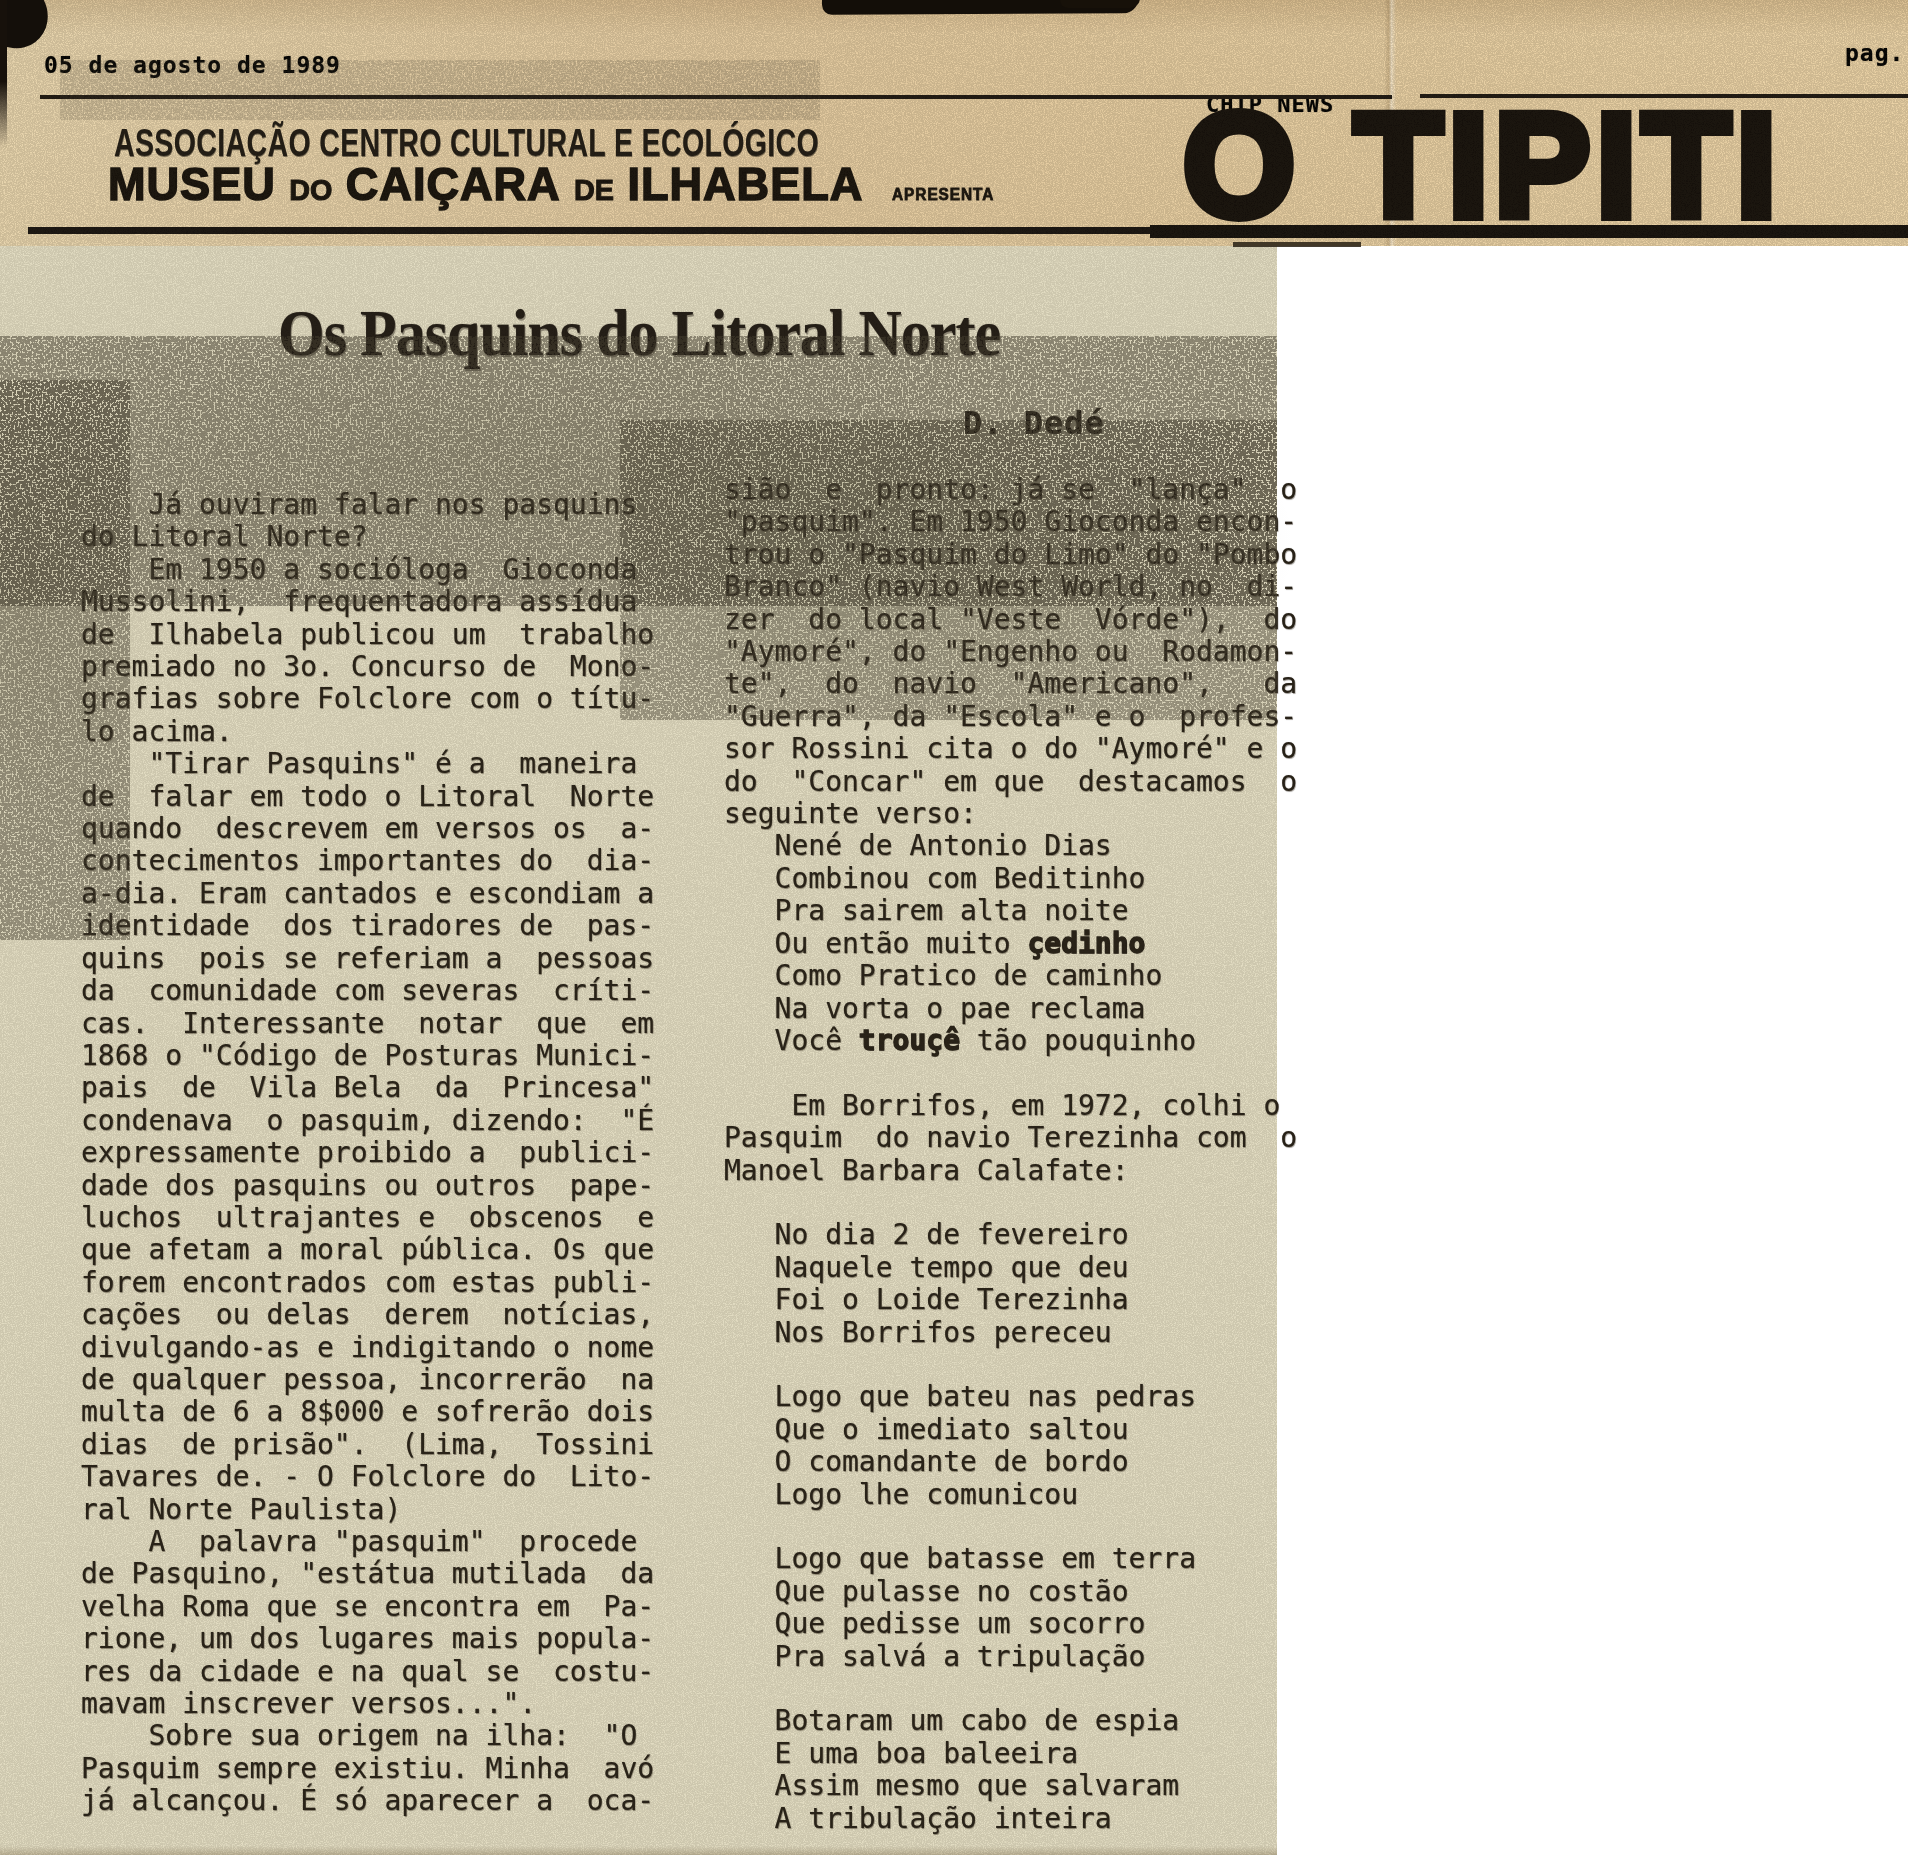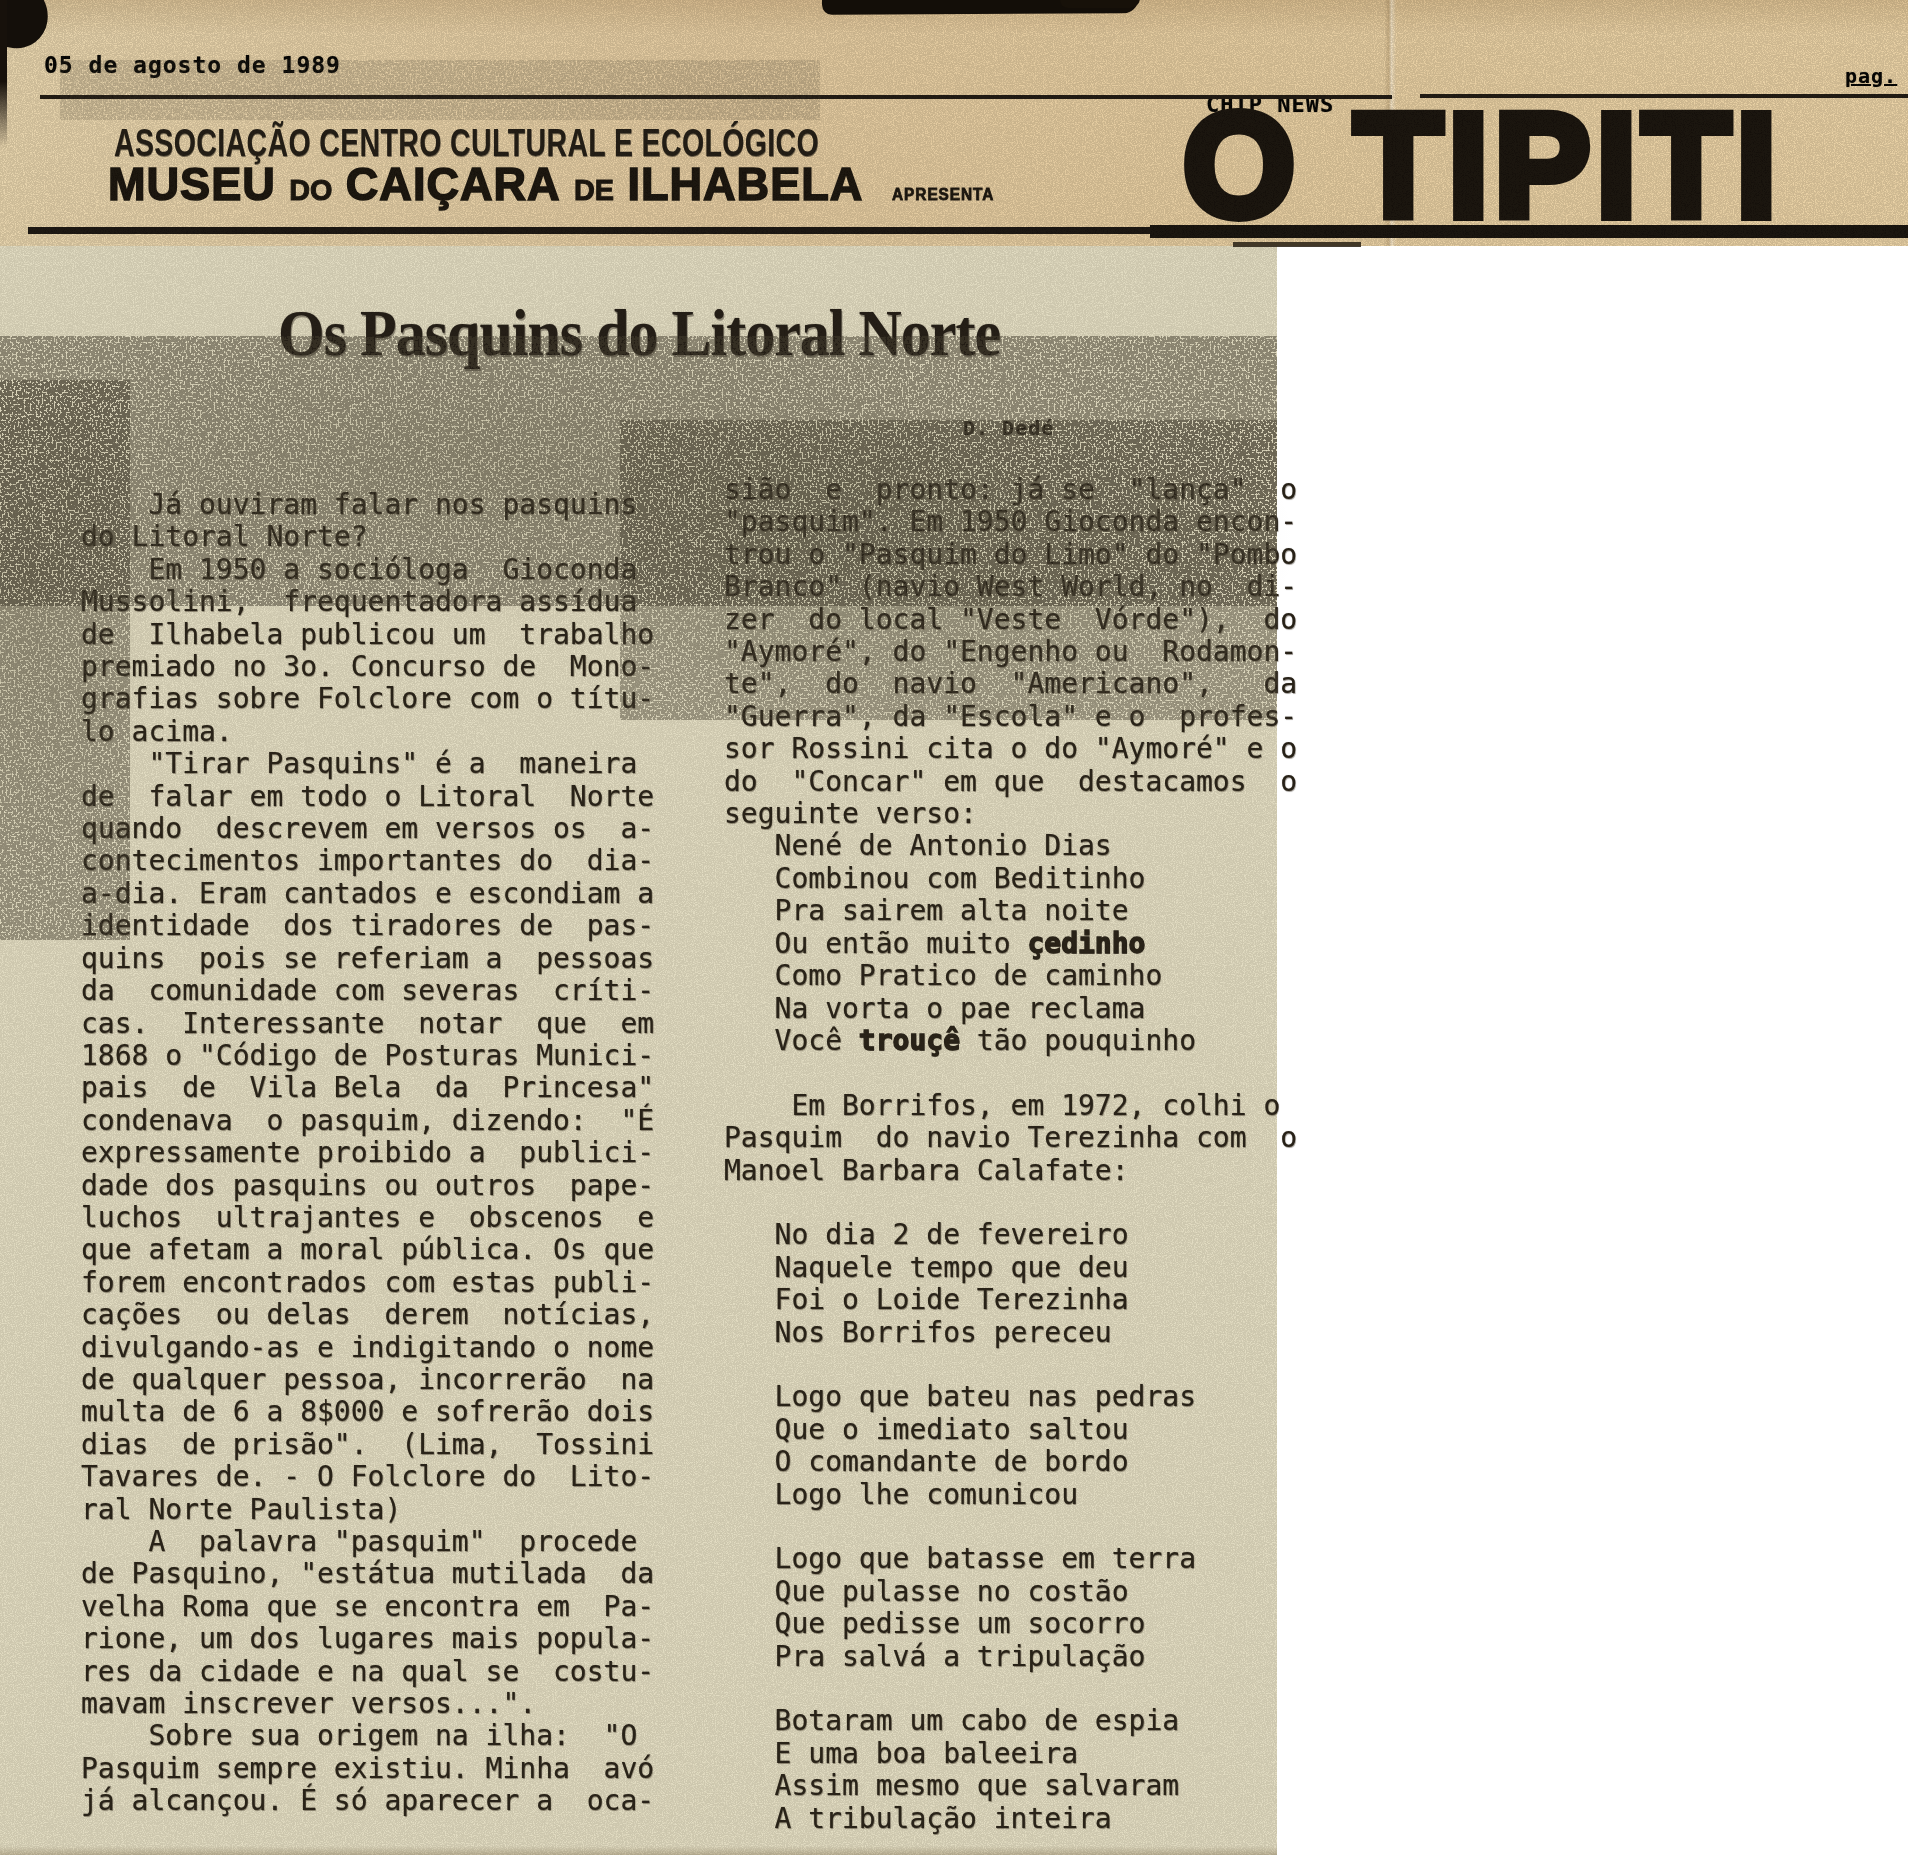--- a/index.html
+++ b/index.html
@@ -39,21 +39,21 @@
     border-radius:0 62% 55% 45%;transform:rotate(9deg);}
   .left-sliver{left:0;top:0;width:7px;height:148px;
     background:linear-gradient(180deg,#17110b 0%,#17110b 55%,rgba(23,17,11,0) 100%);}
   .top-band{left:822px;top:-8px;width:316px;height:22px;background:#130e08;
     border-radius:0 0 14px 10px;transform:rotate(-.3deg);}
   .top-band2{left:1060px;top:-6px;width:80px;height:14px;background:#171109;border-radius:0 0 10px 8px;}
   
   .hdr-txt{font-weight:bold;color:#000000;text-shadow:0 0 1px rgba(32,26,18,.6);white-space:pre;}
   .hdr-date{left:44px;top:52px;font-size:23px;letter-spacing:1px;}
   .hdr-chip{left:1206px;top:56px;font-size:22px;letter-spacing:1px;margin-top:36px;}
-  .hdr-pag{left:1845px;top:64px;font-size:20px;letter-spacing:1px;text-decoration:underline;}
+  .hdr-pag{left:1845px;top:40px;font-size:23px;letter-spacing:1px;}
   .rule{background:#1d1711;}
   .hdr-rule1{left:40px;top:95px;width:1352px;height:4px;}
   .hdr-rule2{left:1420px;top:94px;width:488px;height:4px;}
   
   .assoc1{
     left:114px;top:122px;font-family:"Liberation Sans",sans-serif;font-weight:bold;
     font-size:38px;letter-spacing:.5px;color:#1f1a13;white-space:nowrap;
     transform:scaleX(.75);transform-origin:left top;
     text-shadow:.5px .5px 0 rgba(31,26,19,.55);
   }
@@ -76,21 +76,21 @@
     -webkit-text-stroke:8px #15100b;
     transform:scale(1.2,1.22);transform-origin:left top;
   }
   
   .article-title{
     left:278px;top:296px;font-family:"Liberation Serif",serif;font-weight:bold;
     font-size:60px;letter-spacing:-1px;color:#221c15;white-space:nowrap;
     transform:scaleY(1.1);transform-origin:left top;
     text-shadow:1px 1px 0 rgba(35,28,20,.4), 0 0 1px rgba(35,28,20,.5);
   }
-  .byline{left:963px;top:416px;font-size:20px;font-weight:bold;color:#221c14;
+  .byline{left:963px;top:404px;font-size:32px;font-weight:bold;color:#221c14;
     letter-spacing:1px;text-shadow:0 0 1px rgba(34,28,20,.7);white-space:pre;}
   .col{
     white-space:pre;font-family:"DejaVu Sans Mono",monospace;font-weight:normal;
     font-size:28px;line-height:32.4px;color:#272117;
     text-shadow:.6px .7px .7px rgba(40,32,20,.42), 0 0 1px rgba(40,32,20,.35);
     margin-left:48px;
   }
   .col b{-webkit-text-stroke:1.3px #272117;}
   .col-left{left:33px;top:489px;}
   .col-right{left:676px;top:474px;}

